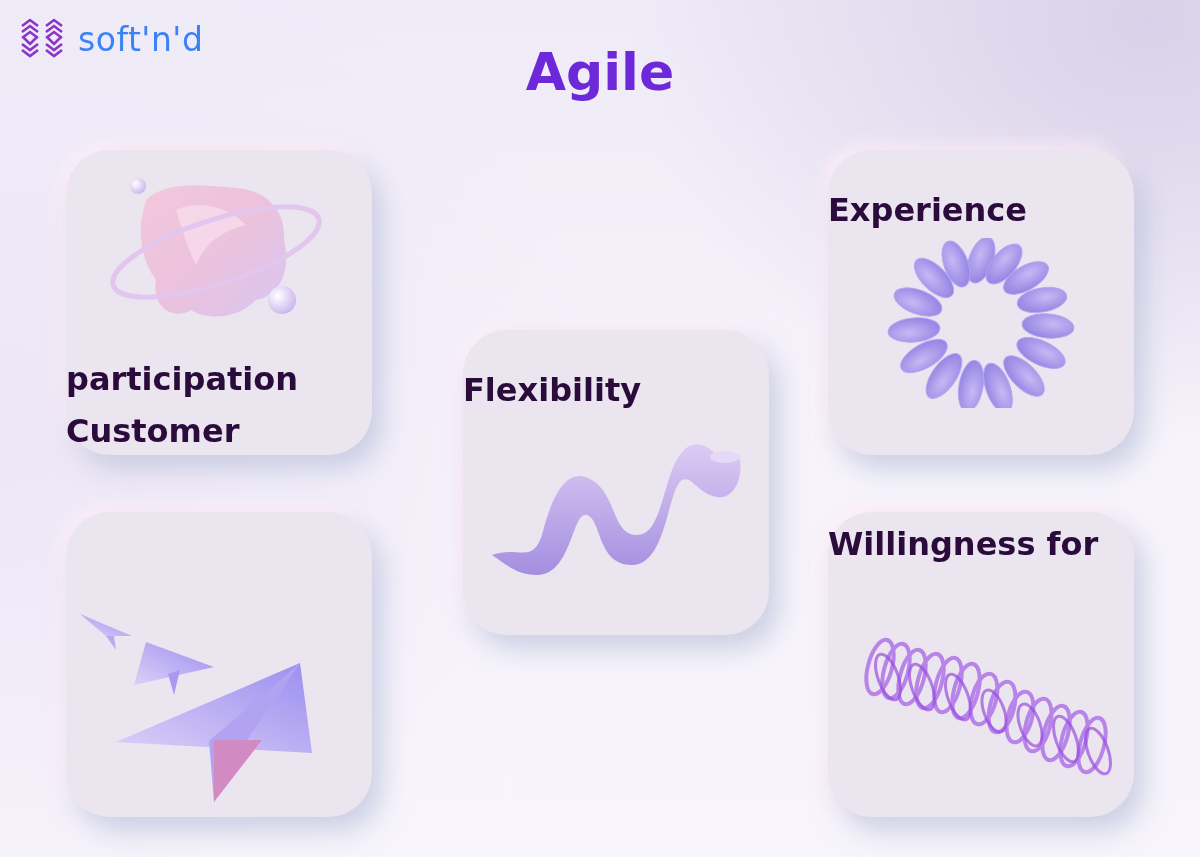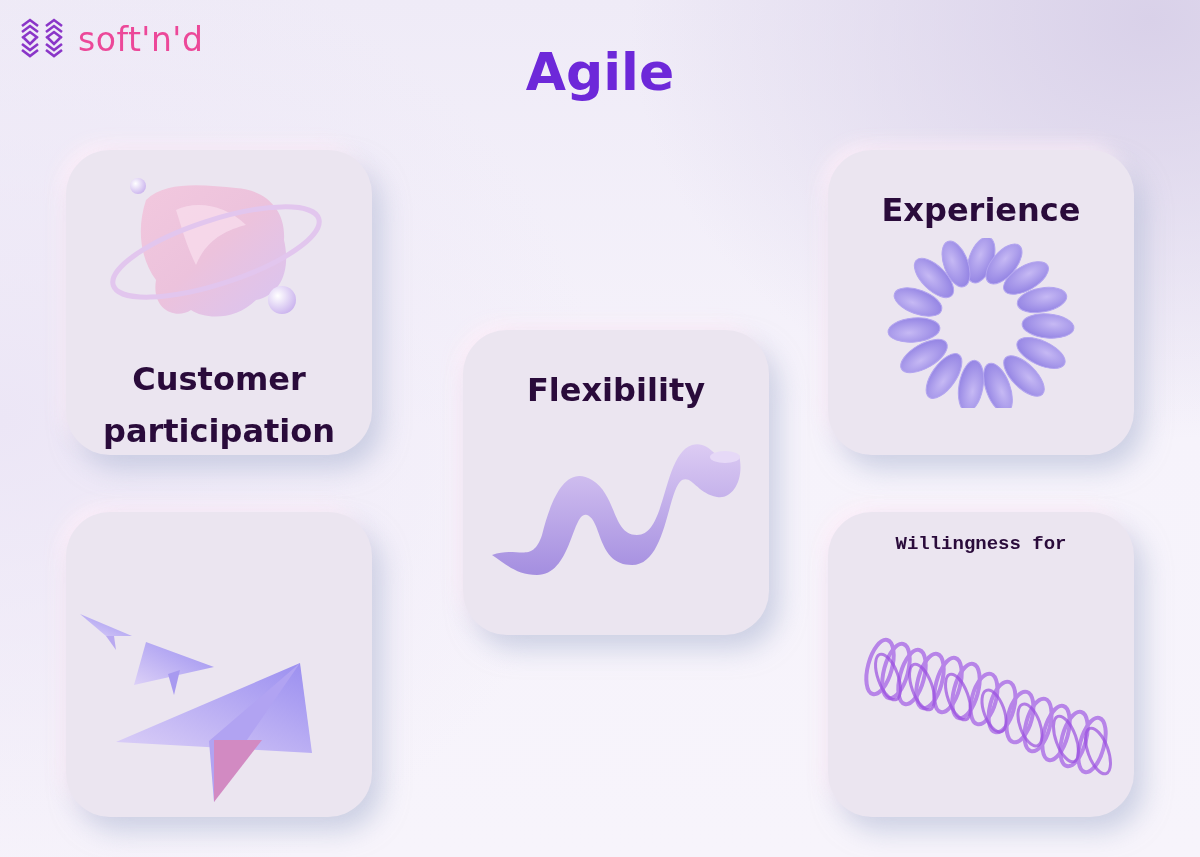--- a/index.html
+++ b/index.html
@@ -11,35 +11,35 @@
       radial-gradient(ellipse 520px 420px at 1150px 20px, #d9d1e9 0%, rgba(217,209,233,0) 100%),
       radial-gradient(ellipse 600px 500px at 0px 420px, #ece6f6 0%, rgba(236,230,246,0) 100%),
       linear-gradient(180deg, #efebf7 0%, #f6f3fb 50%, #f7f4fb 100%);
   }
   .logo {
     position: absolute; left: 18px; top: 18px;
     display: flex; align-items: center; gap: 12px;
   }
   .logo-text {
     font-family: "DejaVu Sans", sans-serif;
-    font-size: 33px; color: #ec4899; letter-spacing: 0.5px; line-height: 1;
+    font-size: 33px; color: #3b82f6; letter-spacing: 0.5px; line-height: 1;
   }
   .title {
     position: absolute; left: 0; right: 0; top: 42px;
     text-align: center; font-size: 52px; font-weight: bold; color: #6d28d9;
     font-family: "DejaVu Sans", sans-serif;
   }
   .card {
     position: absolute; width: 306px; height: 305px;
     background: #ebe5f0;
     border-radius: 44px;
     box-shadow: 10px 14px 26px rgba(170,180,210,0.55), -6px -6px 18px rgba(255,240,250,0.9);
   }
   .card-label {
-    position: absolute; left: 0; right: 0; text-align: center;
+    position: absolute; left: 0; right: 0; 
     color: #2a0b3b; font-weight: bold; font-size: 32px; line-height: 52px;
     font-family: "DejaVu Sans", sans-serif;
   }
   .art { position: absolute; }
 </style>
 </head>
 <body>
 
 <div class="logo">
   <svg width="48" height="42" viewBox="0 0 48 42">
@@ -66,22 +66,22 @@
         <stop offset="1" stop-color="#cbb4ee"></stop>
       </radialGradient>
     </defs>
     <circle cx="32" cy="16" r="8" fill="url(#ballg)"></circle>
     <path d="M40 30 C60 10, 100 15, 130 18 C160 20, 180 40, 178 70 C185 100, 175 125, 150 130 C130 150, 100 150, 85 140 C70 150, 45 140, 50 110 C35 90, 30 60, 40 30 Z" fill="url(#blobg)"></path>
     <path d="M70 40 C90 30, 120 35, 140 55 C120 60, 100 70, 90 95 C80 75, 75 55, 70 40 Z" fill="#f7dcec" opacity="0.8"></path>
     <ellipse cx="110" cy="82" rx="108" ry="32" transform="rotate(-18 110 82)" fill="none" stroke="#e2c6ee" stroke-width="5"></ellipse>
     <circle cx="176" cy="130" r="14" fill="url(#ballg)"></circle>
   </svg>
   <div class="card-label" style="top:203px;">
+    <div>participation</div>
     <div>Customer</div>
-    <div>participation</div>
   </div>
 </div>
 
 <div class="card" style="left:463px; top:330px;">
   <div class="card-label" style="top:34px;">
     <div>Flexibility</div>
   </div>
   <svg class="art" style="left:14px; top:95px;" width="280" height="160" viewBox="0 0 280 160">
     <defs>
       <linearGradient id="waveg" x1="0" y1="0" x2="0" y2="1">
@@ -140,21 +140,21 @@
     <path d="M70 32 L138 57 L58 75 Z" fill="url(#planeg)"></path>
     <path d="M92 64 L98 85 L104 60 Z" fill="#a89af0"></path>
 
     <path d="M40 132 L224 53 L236 143 Z" fill="url(#planeg)"></path>
     <path d="M224 53 L133 131 L138 192 L162 143 Z" fill="#b1a3f2"></path>
     <path d="M138 130 L186 130 L138 192 Z" fill="#d28ac2"></path>
   </svg>
 </div>
 
 <div class="card" style="left:828px; top:512px;">
-  <div class="card-label" style="top:10px; font-size:19px; line-height:44px;font-family:Liberation Mono, monospace;">
+  <div class="card-label" style="top:10px; font-size:32px; line-height:44px;">
     <div>Willingness for</div>
   </div>
   <svg class="art" style="left:30px; top:115px;" width="260" height="170" viewBox="0 0 260 170">
     <g fill="none" stroke="#b27ae8" stroke-width="4" opacity="0.9">
       <ellipse cx="22" cy="40" rx="12" ry="28" transform="rotate(15 22 40)"></ellipse>
       <ellipse cx="38" cy="44" rx="12" ry="28" transform="rotate(15 38 44)"></ellipse>
       <ellipse cx="54" cy="50" rx="12" ry="28" transform="rotate(15 54 50)"></ellipse>
       <ellipse cx="72" cy="54" rx="12" ry="28" transform="rotate(15 72 54)"></ellipse>
       <ellipse cx="90" cy="58" rx="12" ry="28" transform="rotate(15 90 58)"></ellipse>
       <ellipse cx="108" cy="64" rx="12" ry="28" transform="rotate(15 108 64)"></ellipse>

